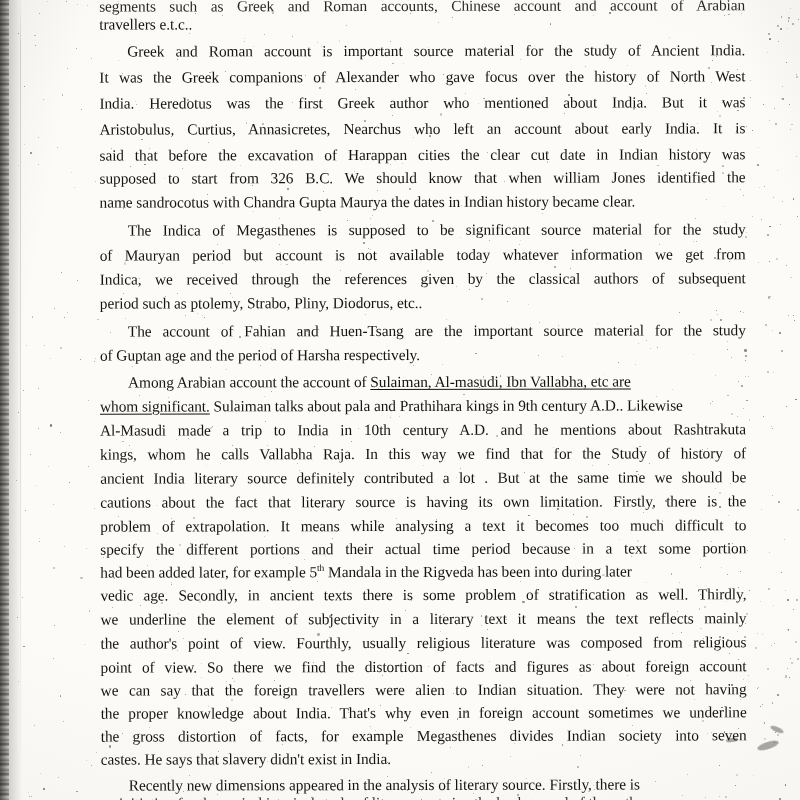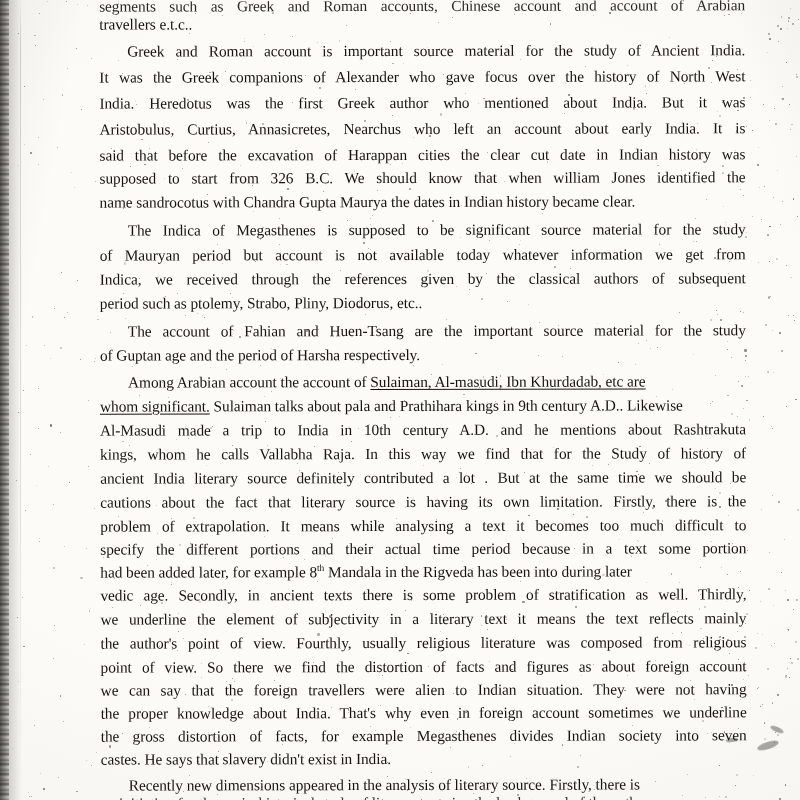--- a/index.html
+++ b/index.html
@@ -157,36 +157,36 @@
 
     <div class="tline j indent" style="top:222px;">The Indica of Megasthenes is supposed to be significant source material for the study</div>
     <div class="tline j" style="top:247px;">of Mauryan period  but account is not available today whatever information we get from</div>
     <div class="tline j" style="top:271px;">Indica, we received through the references given by the classical authors of subsequent</div>
     <div class="tline noj" style="top:295px;">period such as ptolemy, Strabo, Pliny, Diodorus, etc..</div>
 
     <div class="tline j indent" style="top:323px;">The account of Fahian and Huen-Tsang are the important source material for the study</div>
     <div class="tline noj" style="top:347px;">of Guptan age and the period of Harsha respectively.</div>
 
     <div class="tline noj indent" style="top:374px;">
-      <span>Among Arabian account the account of </span><span class="u">Sulaiman, Al-masudi, Ibn Khurdadab, etc are</span>
+      <span>Among Arabian account the account of </span><span class="u">Sulaiman, Al-masudi, Ibn Vallabha, etc are</span>
     </div>
 
     <div class="tline noj" style="top:398px;">
       <span class="u">whom significant.</span><span> Sulaiman talks about pala and Prathihara kings in 9th century A.D.. Likewise</span>
     </div>
 
     <div class="tline j" style="top:422px;">Al-Masudi made a trip to India in 10th century A.D. and he mentions about Rashtrakuta</div>
     <div class="tline j" style="top:446px;">kings, whom he calls Vallabha Raja. In this way we find that for the Study of history of</div>
     <div class="tline j" style="top:470px;">ancient India literary source definitely contributed a lot . But at the same time we should be</div>
     <div class="tline j" style="top:494px;">cautions about the fact that literary source is having its own limitation. Firstly, there is the</div>
     <div class="tline j" style="top:518px;">problem of extrapolation. It means while analysing a text it becomes too much difficult to</div>
     <div class="tline j" style="top:541px;">specify the different portions and their actual time period because in a text some portion</div>
 
     <div class="tline noj" style="top:564px;">
-      <span>had been added later, for example 8</span><sup>th</sup><span> Mandala in the Rigveda has been into during later</span>
+      <span>had been added later, for example 5</span><sup>th</sup><span> Mandala in the Rigveda has been into during later</span>
     </div>
 
     <div class="tline j" style="top:587px;">vedic age. Secondly, in ancient texts there is some problem of stratification as well. Thirdly,</div>
     <div class="tline j" style="top:611px;">we underline the element of subjectivity in a literary text it means the text reflects mainly</div>
     <div class="tline j" style="top:635px;">the author's point of view. Fourthly, usually religious literature was composed from religious</div>
     <div class="tline j" style="top:659px;">point of view. So there we find the distortion of facts and figures as about foreign account</div>
     <div class="tline j" style="top:682px;">we can say that the foreign travellers were alien to Indian situation. They were not having</div>
     <div class="tline j" style="top:705px;">the proper knowledge about India. That's why even in foreign account sometimes we underline</div>
     <div class="tline j" style="top:728px;">the gross distortion of facts, for example Megasthenes divides Indian society into seven</div>
     <div class="tline noj" style="top:751px;">castes. He says that slavery didn't exist in India.</div>

